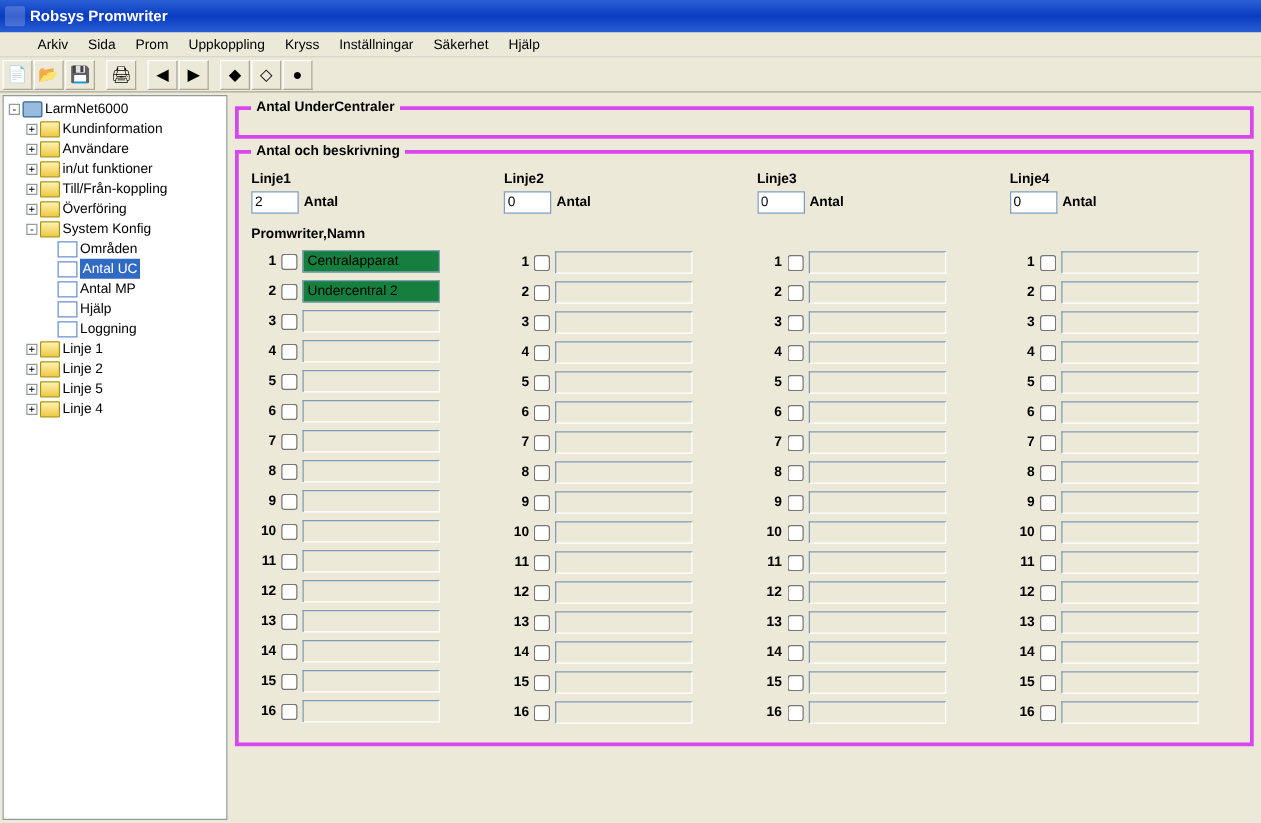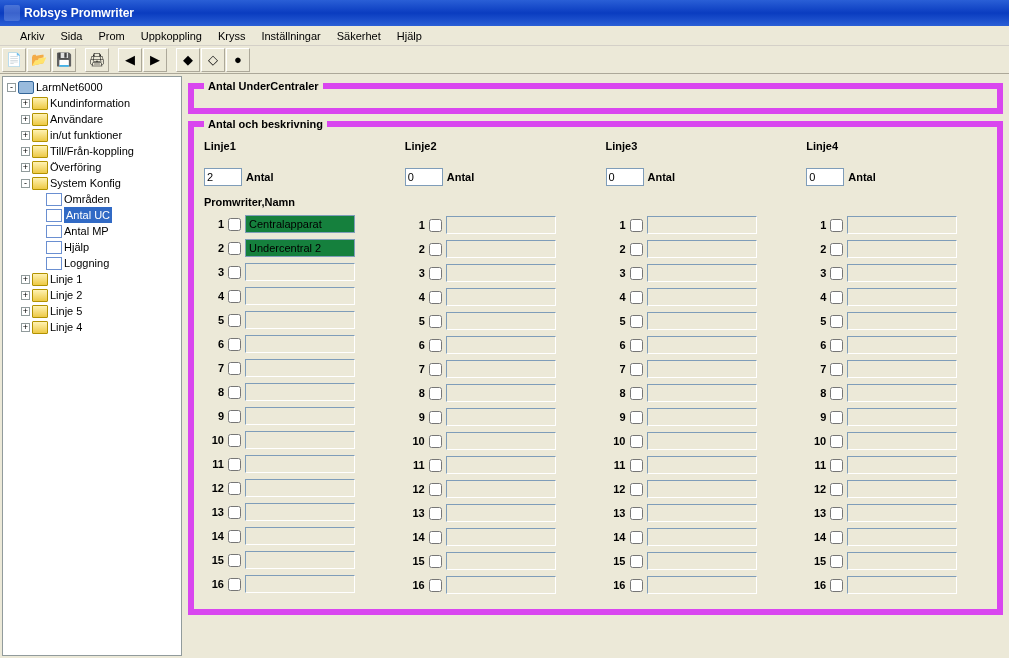--- a/index.html
+++ b/index.html
@@ -27,21 +27,21 @@
     width: 16px; height: 16px;
     margin-right: 4px;
     background: #fff3;
     border-radius: 2px;
   }
   .menubar {
     height: 20px;
     background: #ece9d8;
     display: flex;
     align-items: center;
-    padding: 0 12px;
+    padding: 0 22px;
     border-bottom: 1px solid #d4d0c8;
   }
   .menubar .menuitem { padding: 2px 8px; cursor: default; }
   .toolbar {
     height: 28px;
     background: #ece9d8;
     border-bottom: 1px solid #aca899;
     display: flex;
     align-items: center;
     padding: 2px;
@@ -78,34 +78,34 @@
   .ico.folderopen{background:linear-gradient(#fff2b2,#edc945);border:1px solid #b29200;border-radius:1px;position:relative;}
   .ico.page{background:#fff;border:1px solid #6a8fd1;}
   .ico.root{background:#9bd;border:1px solid #369;border-radius:2px;}
   .tree .sel{background:#316ac5;color:#fff;padding:0 2px;}
   .main{
     flex:1;
     margin:2px 2px 2px 0;
     overflow:auto;
   }
   fieldset{
-    border:6px solid #d946ef;
+    border:3px solid #d946ef;
     margin:4px;
     padding:6px 10px 10px 10px;
     background:#ece9d8;
   }
   legend{
     font-weight:bold;
     padding:0 4px;
     color:#000;
   }
   .hint{margin:2px 0 4px 0;font-weight:bold;}
   .cols{display:flex;gap:20px;margin-top:4px;}
   .col{flex:1;}
-  .lhdr{font-weight:bold;margin-bottom:16px;}
+  .lhdr{font-weight:bold;margin-bottom:4px;}
   .antal{display:flex;align-items:center;margin-bottom:10px;}
   .antal input{
     width:38px;height:18px;
     border:1px solid #7f9db9;
     background:#fff;
     font:inherit;
     padding:1px 2px;
     margin-right:4px;
   }
   .beskr{font-weight:bold;margin-bottom:6px;}

